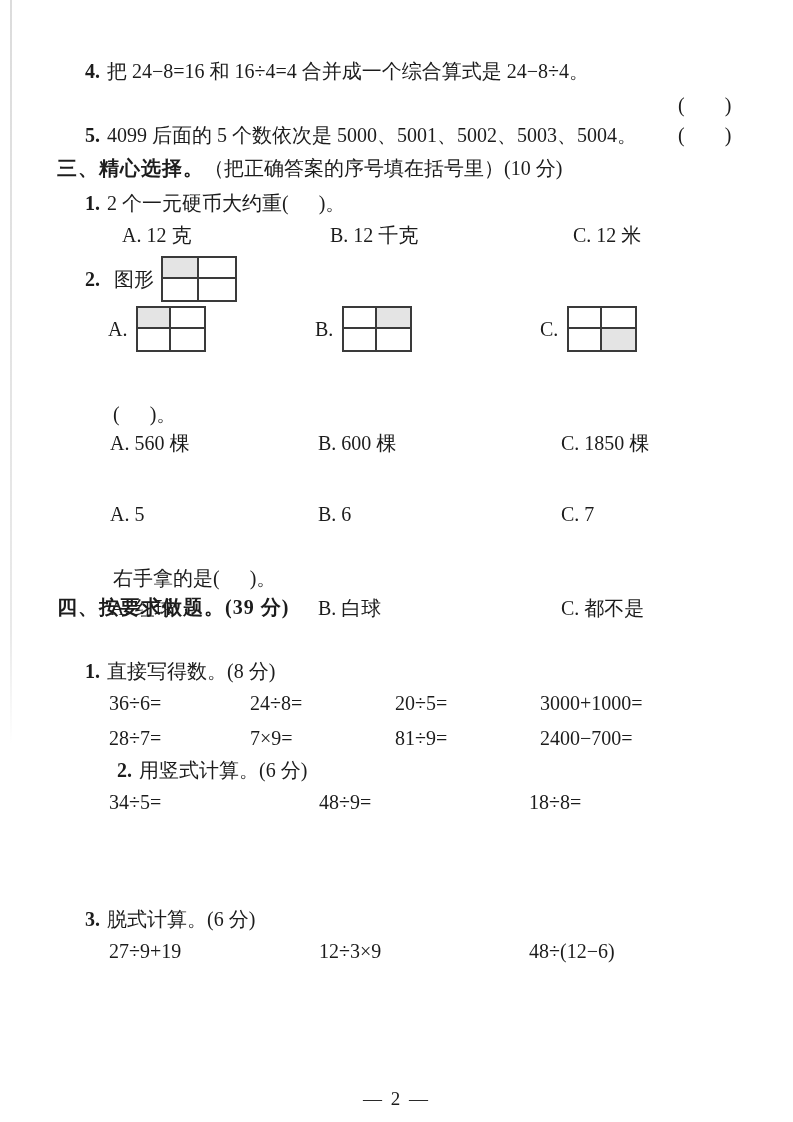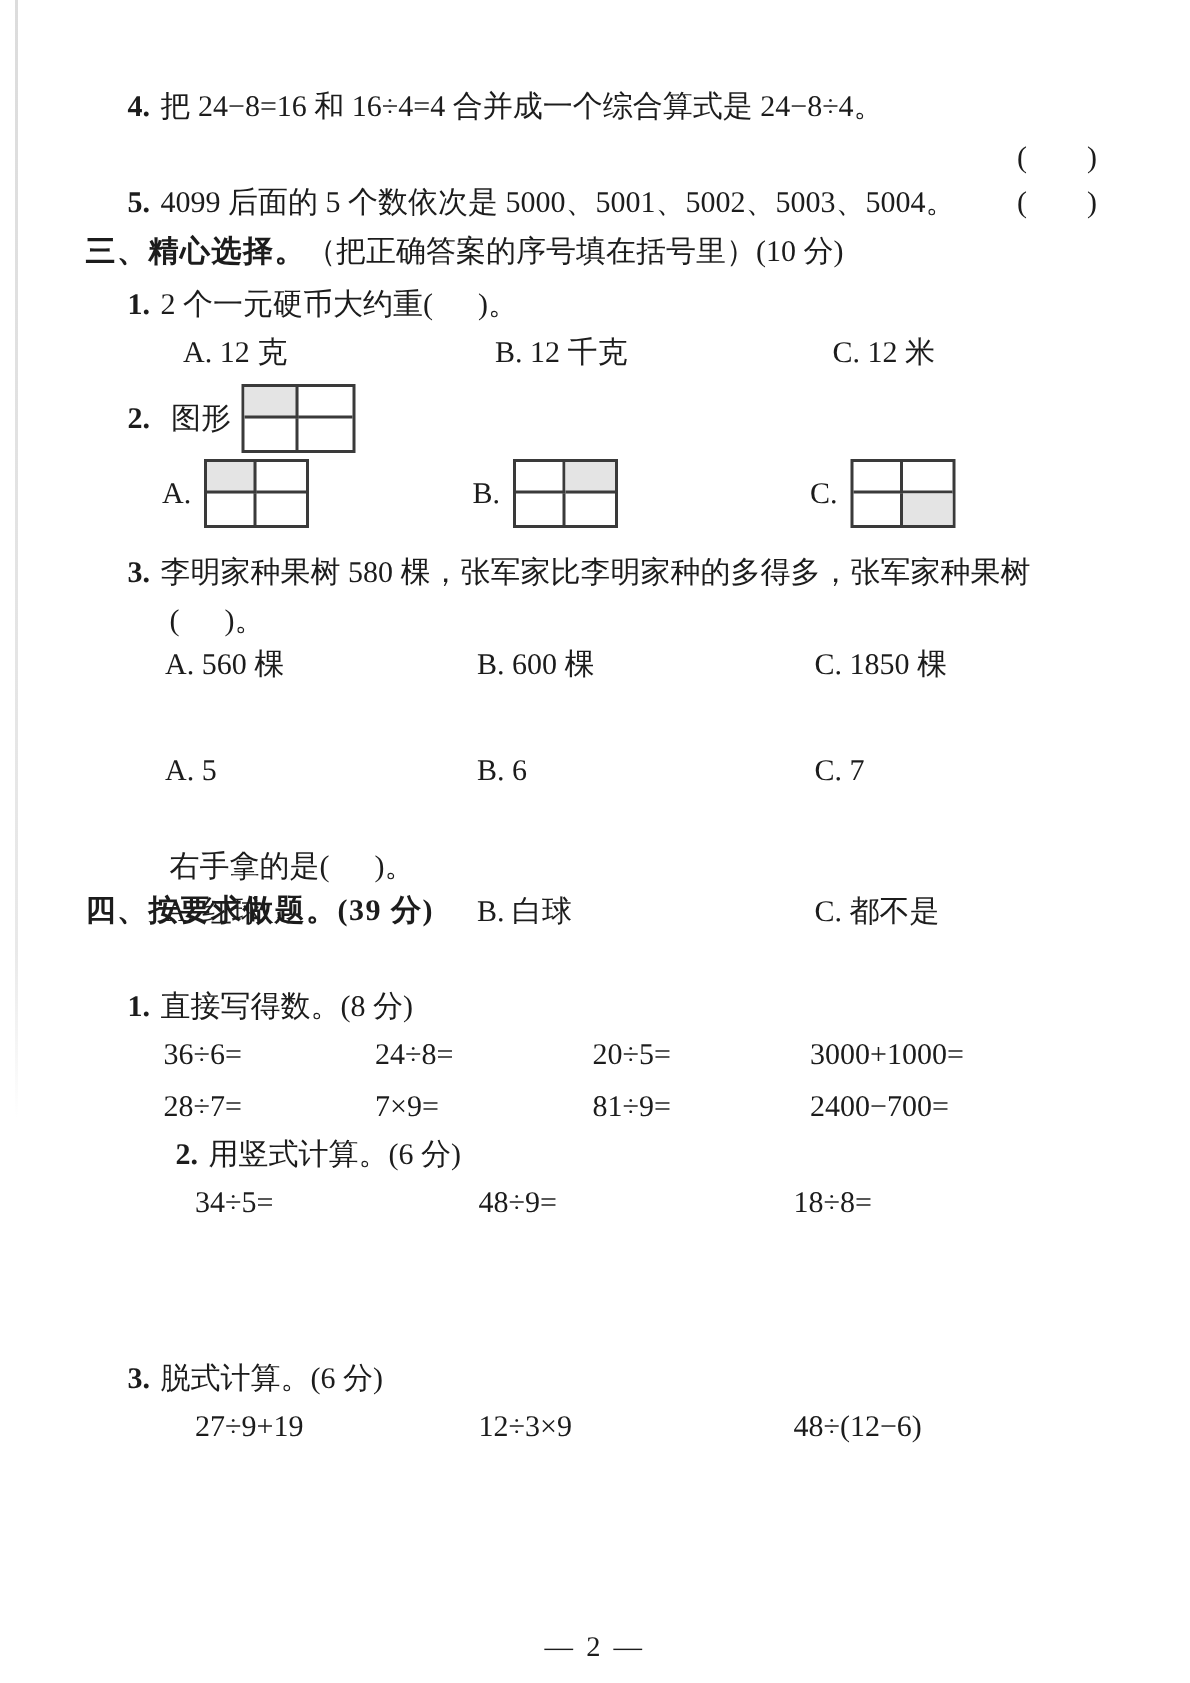--- a/index.html
+++ b/index.html
@@ -8,23 +8,23 @@
     font-family:"Liberation Serif","DejaVu Serif",serif;
     color:#1c1c1c;font-size:20px;line-height:26px;overflow:hidden;
   }
   .edge{position:absolute;left:10px;top:0;width:2px;height:745px;
     background:linear-gradient(to bottom,#dcdcdc,#e9e9e9 85%,rgba(255,255,255,0));}
   .line{position:absolute;white-space:nowrap;}
   .row{position:absolute;left:0;width:100%;height:30px;}
   .row > span{position:absolute;white-space:nowrap;}
   .num{font-weight:bold;margin-right:7px;}
   .hd{font-weight:bold;letter-spacing:1px;}
-  .col-a{left:110px;} .col-b{left:318px;} .col-c{left:543px;}
+  .col-a{left:110px;} .col-b{left:318px;} .col-c{left:561px;}
   .c41{left:109px;} .c42{left:250px;} .c43{left:395px;} .c44{left:540px;}
-  .c31{left:109px;margin-left:21px;} .c32{left:319px;} .c33{left:529px;}
+  .c31{left:109px;} .c32{left:319px;} .c33{left:529px;}
   .gfig{display:inline-grid;border:2px solid #3a3a3a;background:#fff;}
   .gfig-q{grid-template-columns:36px 36px;grid-template-rows:21px 21px;}
   .gfig-sm{grid-template-columns:33px 33px;grid-template-rows:21px 21px;}
   .gfig span{display:block;border-right:2px solid #3a3a3a;border-bottom:2px solid #3a3a3a;}
   .gfig span:nth-child(2){border-right:0;}
   .gfig span:nth-child(3){border-bottom:0;}
   .gfig span:nth-child(4){border-right:0;border-bottom:0;}
   .sh{background:#e4e4e4;}
   .qrow{position:absolute;display:flex;align-items:center;gap:7px;white-space:nowrap;}
   .gopt{position:absolute;display:flex;align-items:center;gap:9px;}
@@ -98,23 +98,20 @@
       <span>C.</span>
       <span class="gfig gfig-sm">
         <span></span>
           <span></span>
           <span></span>
           <span class="sh"></span>
       </span>
     </span>
   </div>
 
-  <div class="line" style="left:85px;top:369px;">
-    <span class="num">3.</span><span>李明家种果树 580 棵，张军家比李明家种的多得多，张军家种果树</span>
-  </div>
   <div class="line" style="left:113px;top:401px;">
     <span>(&nbsp;&nbsp;&nbsp;&nbsp;&nbsp;&nbsp;)。</span>
   </div>
   <div class="row" style="top:430px;">
     <span class="col-a">A. 560 棵</span>
     <span class="col-b">B. 600 棵</span>
     <span class="col-c">C. 1850 棵</span>
   </div>
 
   <div class="row" style="top:501px;">

